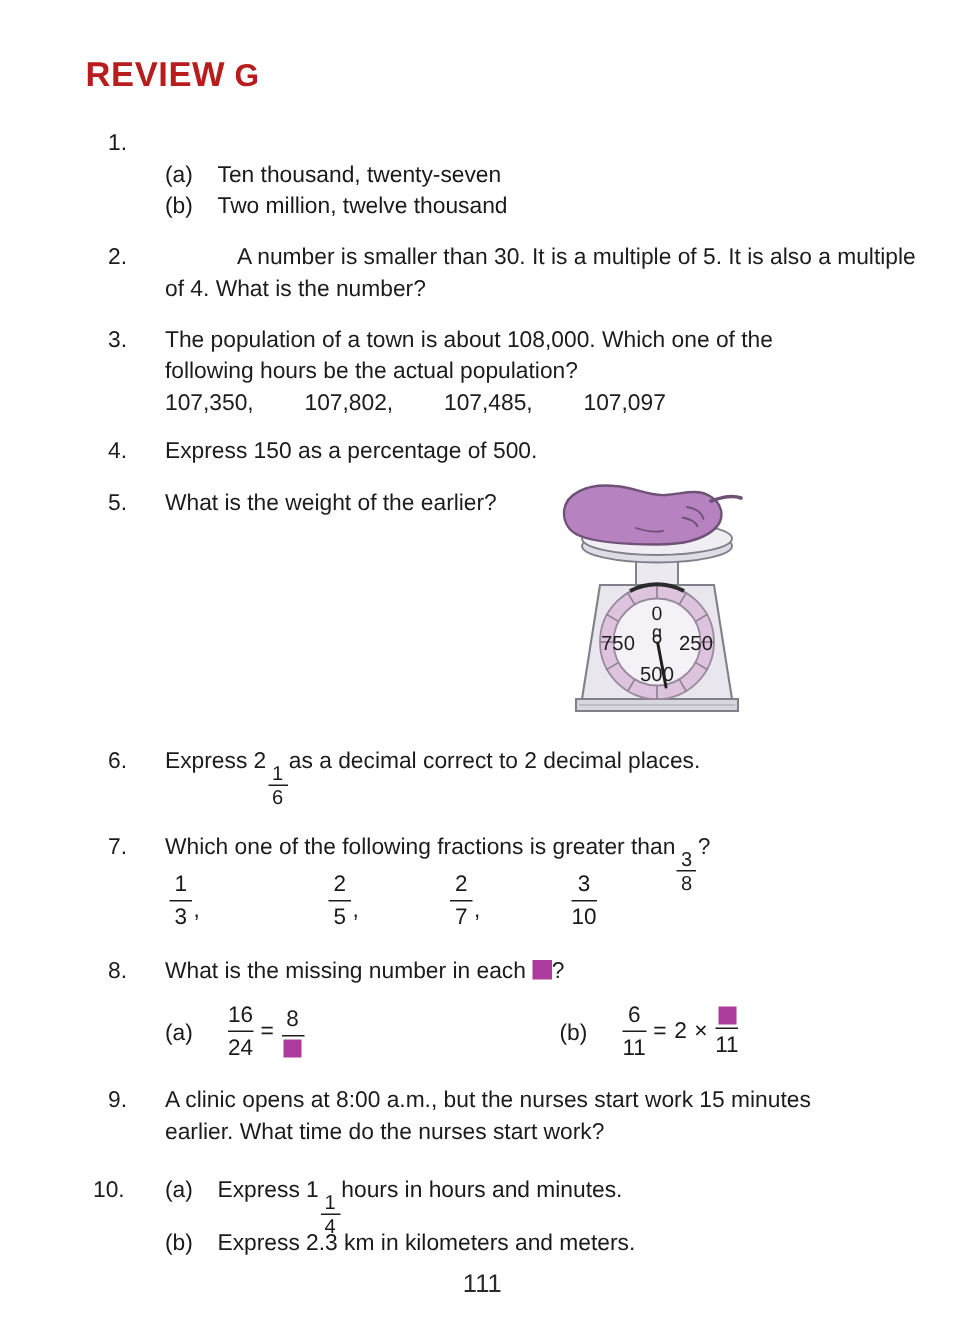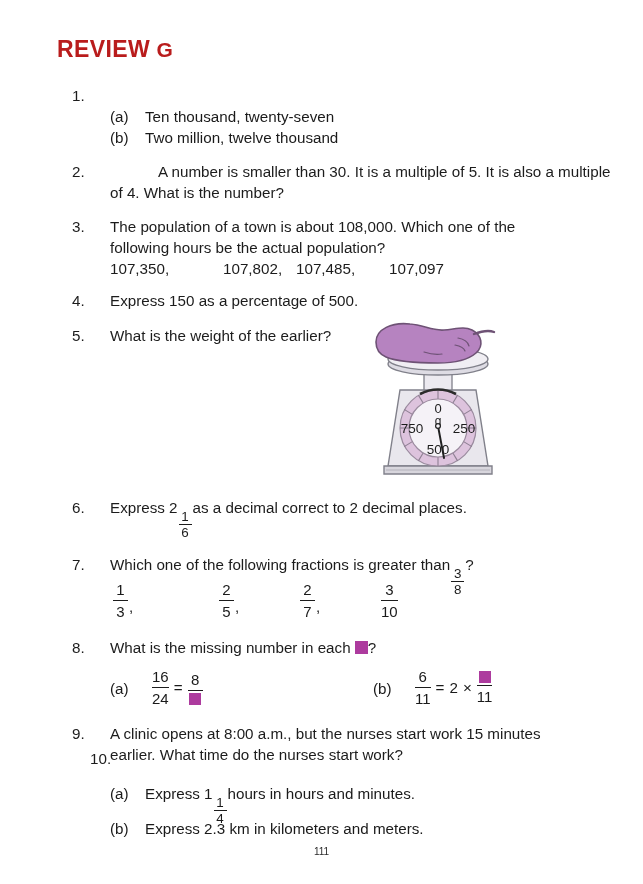--- a/index.html
+++ b/index.html
@@ -145,21 +145,21 @@
   }
   .scale-wrap svg { display: block; }
 
   
   .page-number {
     position: absolute;
     left: 0;
     right: 0;
     top: 846px;
     text-align: center;
-    font-size: 10px;
+    font-size: 17px;
     color: #2a2a2a;
   }
 </style>
 </head>
 <body>
 
 <div class="page">
 
   <div class="page-title">
     <span>REVIEW</span><span class="small-letter">&nbsp;</span><span class="small-letter">G</span>
@@ -172,21 +172,21 @@
   <div class="subtext" style="left:145px; top:127px;">Two million, twelve thousand</div>
 
   <div class="qnum" style="left:72px; top:161px;">2.</div>
   <div class="qbody" style="left:110px; top:161px;margin-left:48px;">A number is smaller than 30. It is a multiple of 5. It is also a multiple</div>
   <div class="qbody" style="left:110px; top:182px;">of 4. What is the number?</div>
 
   <div class="qnum" style="left:72px; top:216px;">3.</div>
   <div class="qbody" style="left:110px; top:216px;">The population of a town is about 108,000. Which one of the</div>
   <div class="qbody" style="left:110px; top:237px;">following hours be the actual population?</div>
   <div class="qbody" style="left:110px; top:258px;">107,350,</div>
-  <div class="qbody" style="left:203px; top:258px;margin-left:20px;">107,802,</div>
+  <div class="qbody" style="left:203px; top:258px;">107,802,</div>
   <div class="qbody" style="left:296px; top:258px;">107,485,</div>
   <div class="qbody" style="left:389px; top:258px;">107,097</div>
 
   <div class="qnum" style="left:72px; top:290px;">4.</div>
   <div class="qbody" style="left:110px; top:290px;">Express 150 as a percentage of 500.</div>
 
   <div class="qnum" style="left:72px; top:325px;">5.</div>
   <div class="qbody" style="left:110px; top:325px;">What is the weight of the earlier?</div>
 
   <div class="scale-wrap">
@@ -332,21 +332,21 @@
       <span class="box-sm"></span>
       <span class="bar"></span>
       <span class="den">11</span>
     </span>
   </div>
 
   <div class="qnum" style="left:72px; top:723px;">9.</div>
   <div class="qbody" style="left:110px; top:723px;">A clinic opens at 8:00 a.m., but the nurses start work 15 minutes</div>
   <div class="qbody" style="left:110px; top:744px;">earlier. What time do the nurses start work?</div>
 
-  <div class="qnum" style="left:62px; top:748px;margin-left:28px;">10.</div>
+  <div class="qnum" style="left:62px; top:783px;">10.</div>
   <div class="sublabel" style="left:110px; top:783px;">(a)</div>
   <div class="subtext" style="left:145px; top:783px;">
     <span>Express 1</span><span class="frac big">
         <span class="num">1</span>
         <span class="bar"></span>
         <span class="den">4</span>
       </span><span>hours in hours and minutes.</span>
   </div>
   <div class="sublabel" style="left:110px; top:818px;">(b)</div>
   <div class="subtext" style="left:145px; top:818px;">Express 2.3 km in kilometers and meters.</div>

